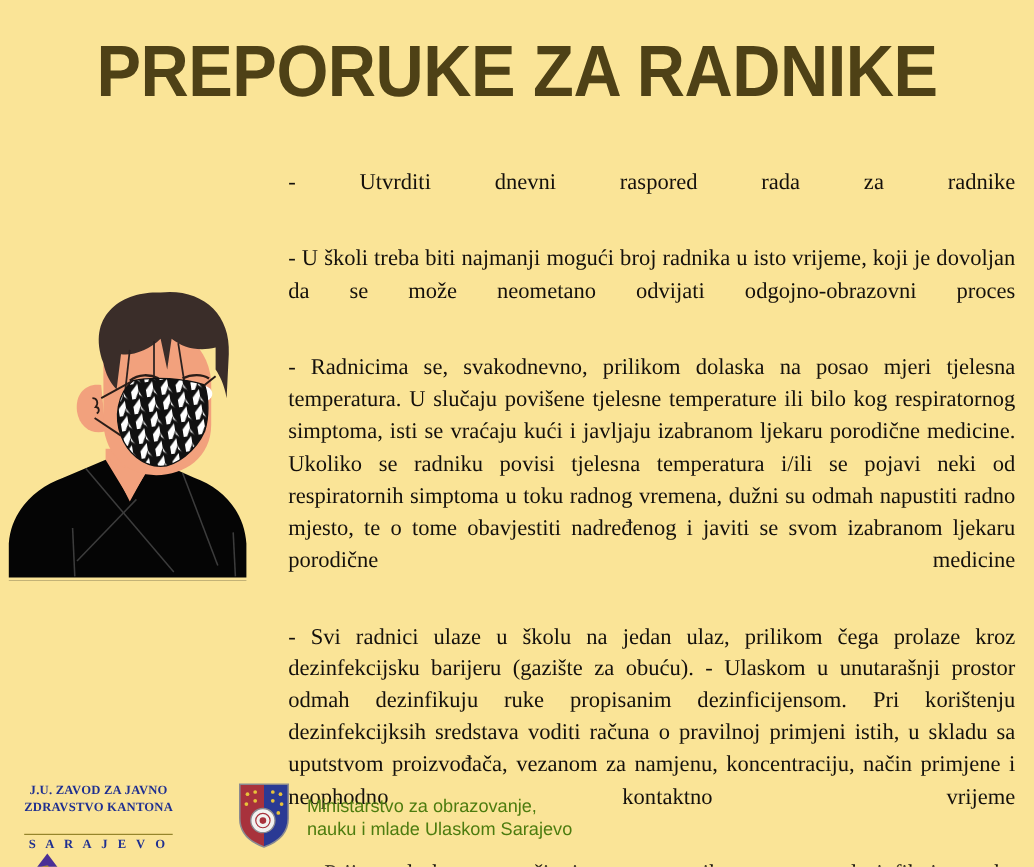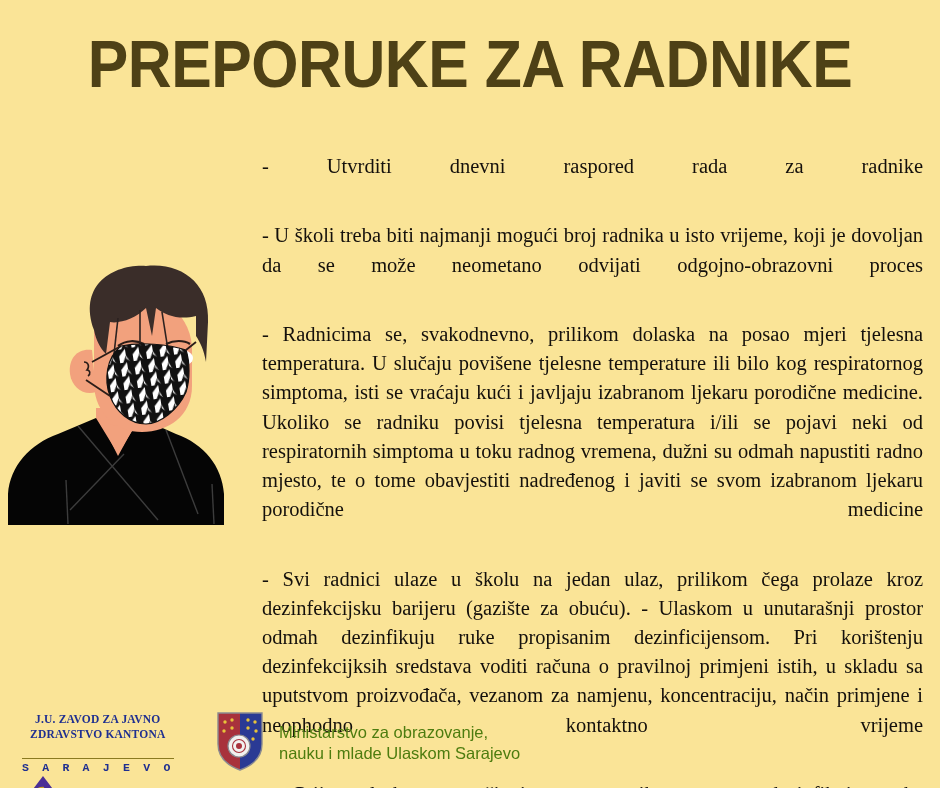--- a/index.html
+++ b/index.html
@@ -101,21 +101,20 @@
   .zzjz-line1 { white-space: nowrap; }
   .zzjz-line2 {
     white-space: nowrap;
     border-bottom: 1.6px solid #8a7a20;
     padding-bottom: 17px;
   }
   .zzjz-line3 {
     white-space: nowrap;
     letter-spacing: 3.2px;
     padding-top: 2px;
-    font-family: Liberation Mono, monospace;
   }
   .zzjz-mark {
     margin-left: -4px;
     margin-top: -2px;
   }
 
   .logo-ministarstvo {
     position: absolute;
     left: 215px;
     top: 10px;

